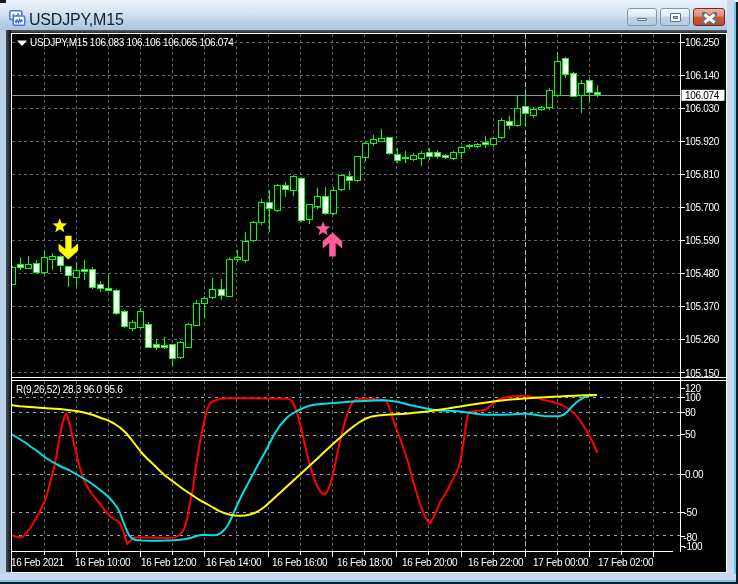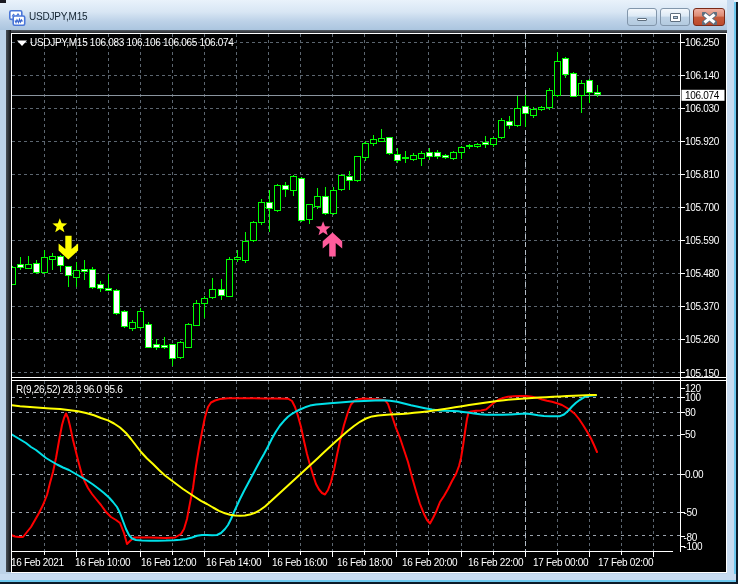--- a/index.html
+++ b/index.html
@@ -7,21 +7,21 @@
 </style></head><body>
 <div id="win">
 
  <div class="abs" style="left:0;top:0;width:738px;height:30px;background:linear-gradient(#E9F2FB,#D8E6F4 40%,#BDD2E8 70%,#ABC5DF)"></div>
  <svg class="abs" style="left:9px;top:10px" width="17" height="16" viewBox="0 0 17 16">
    <rect x="0.8" y="0.8" width="12" height="8.6" rx="1.5" fill="#FFFFFF" stroke="#4A76D8" stroke-width="1.6"></rect>
    <path d="M3 6.5 L4.5 4.5 L5.5 5.5 M7.5 6 L9 4 L10 5" stroke="#4A76D8" stroke-width="1.2" fill="none"></path>
    <rect x="4.2" y="6" width="11.5" height="9.2" rx="1.5" fill="#FFFFFF" stroke="#4A76D8" stroke-width="1.6"></rect>
    <path d="M6 10.5 L7 12.5 L8 10 L9.5 12.5 L10.5 9.5 L11.5 12 L12.5 10 L13.5 11.5" stroke="#3A66CE" stroke-width="1.3" fill="none"></path>
  </svg>
- <div class="abs" style="left:29px;top:11px;font-size:10px;letter-spacing:-0.2px;color:#10202E">USDJPY,M15</div>
+ <div class="abs" style="left:29px;top:11px;font-size:16px;letter-spacing:-0.2px;color:#10202E">USDJPY,M15</div>
 
  <div class="abs" style="left:627px;top:8px;width:30px;height:18px;border:1px solid #8296AB;border-radius:3px;background:linear-gradient(#F4F8FC,#DCE9F5 45%,#C0D4E7 50%,#B3CADF)">
    <div class="abs" style="left:9px;top:9px;width:10px;height:3px;background:#FDFEFF;border:1px solid #5F6F7F;border-radius:1px"></div>
  </div>
  <div class="abs" style="left:660px;top:8px;width:30px;height:18px;border:1px solid #8296AB;border-radius:3px;background:linear-gradient(#F4F8FC,#DCE9F5 45%,#C0D4E7 50%,#B3CADF)">
    <div class="abs" style="left:9px;top:4px;width:11px;height:9px;background:#FDFEFF;border:1px solid #5F6F7F;border-radius:1px"></div>
    <div class="abs" style="left:12px;top:7px;width:5px;height:3px;background:#B3CADF;border:1px solid #5F6F7F"></div>
  </div>
  <div class="abs" style="left:693px;top:8px;width:32px;height:18px;border:1px solid #7A2A18;border-radius:3px;background:linear-gradient(#EFB0A2,#DC8A74 45%,#C65B3C 50%,#BD4A2C)">
    <svg class="abs" style="left:8px;top:2.5px" width="15" height="13" viewBox="0 0 15 13">

